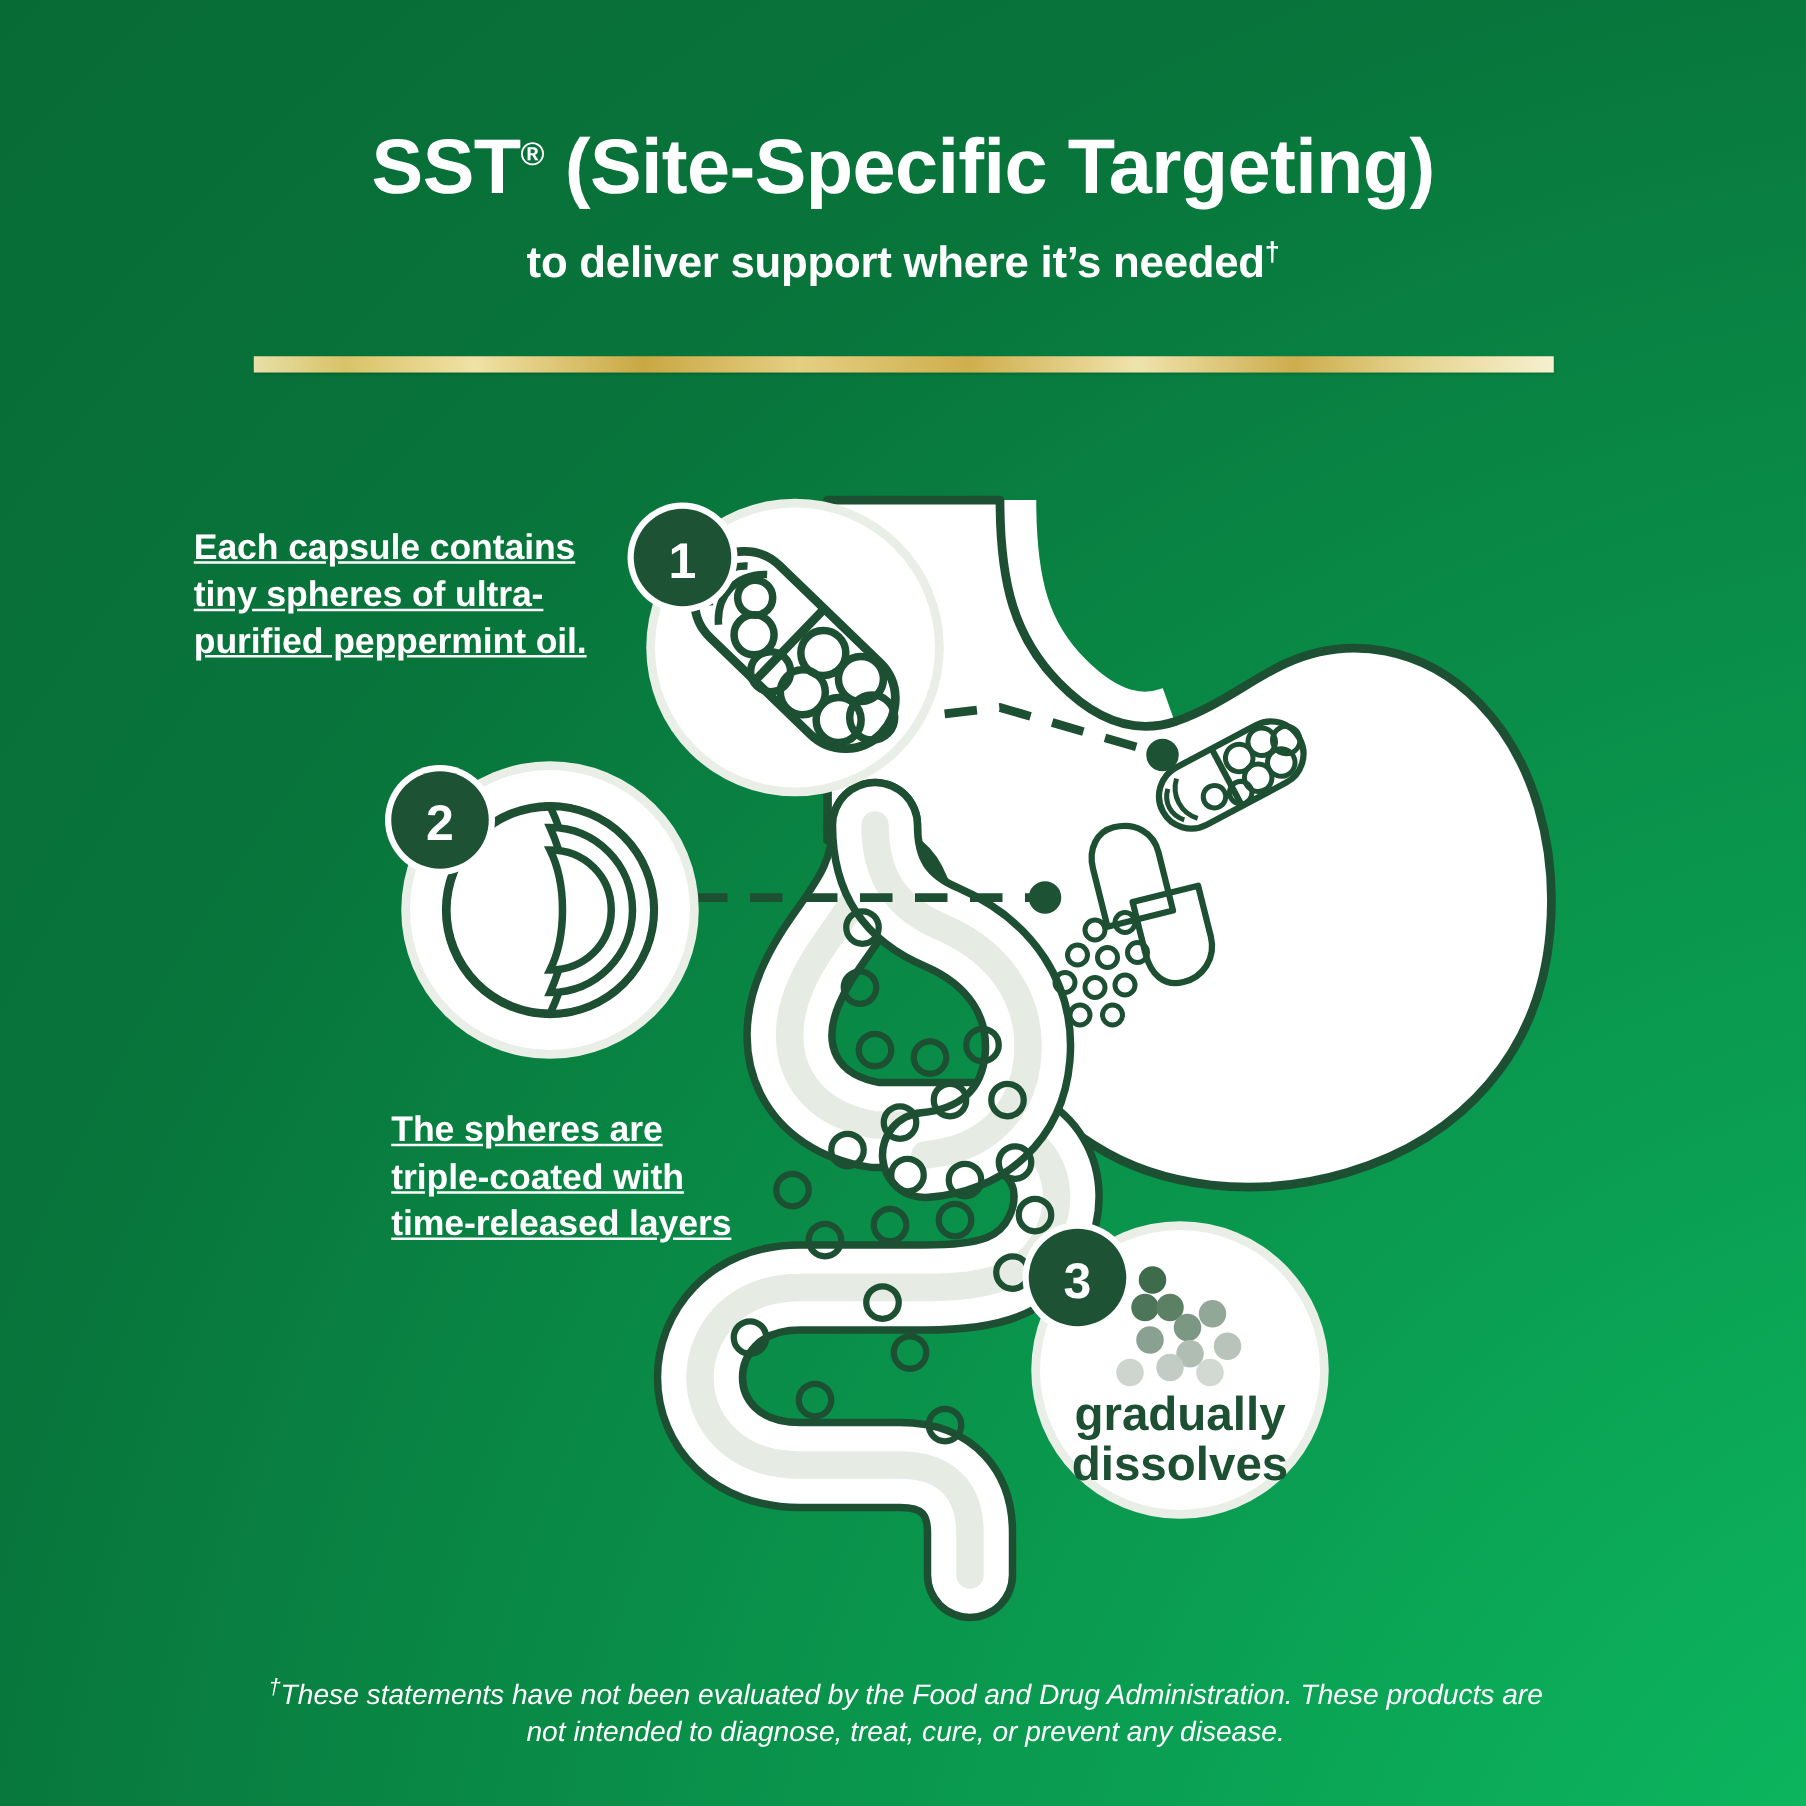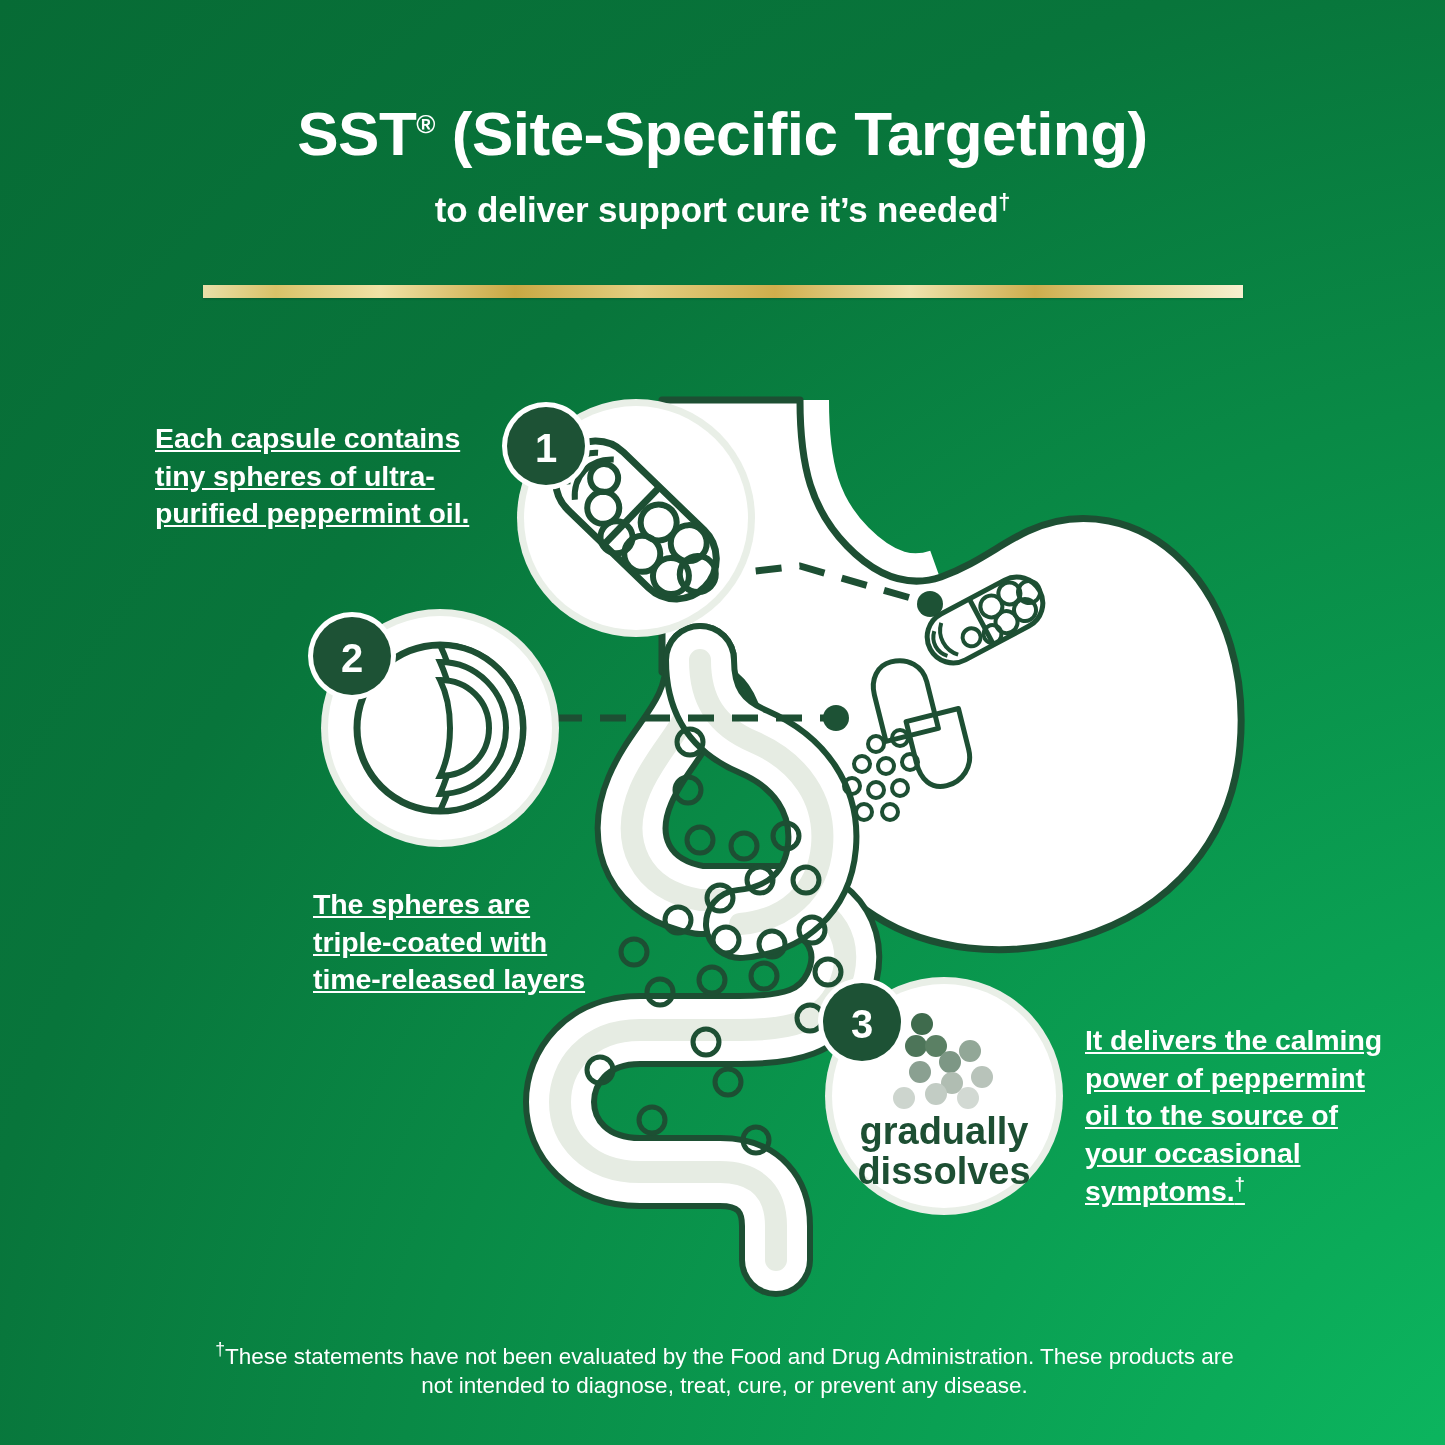--- a/index.html
+++ b/index.html
@@ -68,31 +68,32 @@
 
   
   #footnote {
     position:absolute;
     left:212px; top:1338px;
     width:1025px;
     text-align:center;
     font-size:22.5px;
     line-height:1.33;
     color:#ffffff;
+    font-style:italic;
   }
   #footnote sup { font-size:0.78em; vertical-align:super; }
 </style>
 </head>
 <body>
 
 <div id="stage">
 
   <div id="header">
     <div id="title"><span>SST</span><sup>®</sup><span> (Site-Specific Targeting)</span></div>
-    <div id="subtitle"><span>to deliver support cure it’s needed</span><sup>†</sup></div>
+    <div id="subtitle"><span>to deliver support where it’s needed</span><sup>†</sup></div>
   </div>
 
   <div id="gold-divider"></div>
 
   <svg id="art" viewBox="0 0 1445 1445">
     <defs>
       <clipPath id="clip-stomach">
         <path d="M792 398
                  C 792 470, 806 516, 845 556
                  C 880 592, 912 598, 944 586
@@ -379,18 +380,17 @@
       <circle cx="862" cy="1022" r="44" fill="#ffffff"></circle>
       <circle cx="862" cy="1022" r="39" fill="#1d5235"></circle>
       <text x="862" y="1038" text-anchor="middle" fill="#ffffff" font-family="Liberation Sans, sans-serif" font-size="40" font-weight="bold">3</text>
     </g>
   </svg>
 
   <div class="callout" id="callout-1">Each capsule contains tiny spheres of ultra-purified peppermint oil.</div>
 
   <div class="callout" id="callout-2">The spheres are triple-coated with time-released layers</div>
 
-  <div class="callout" id="callout-3"><span>It delivers the calming power of peppermint oil to the source of your occasional symptoms.</span><sup>†</sup></div>
 
   <div id="footnote"><sup>†</sup><span>These statements have not been evaluated by the Food and Drug Administration. These</span>
     <span>products are not intended to diagnose, treat, cure, or prevent any disease.</span></div>
 
 </div>
 
 </body></html>

